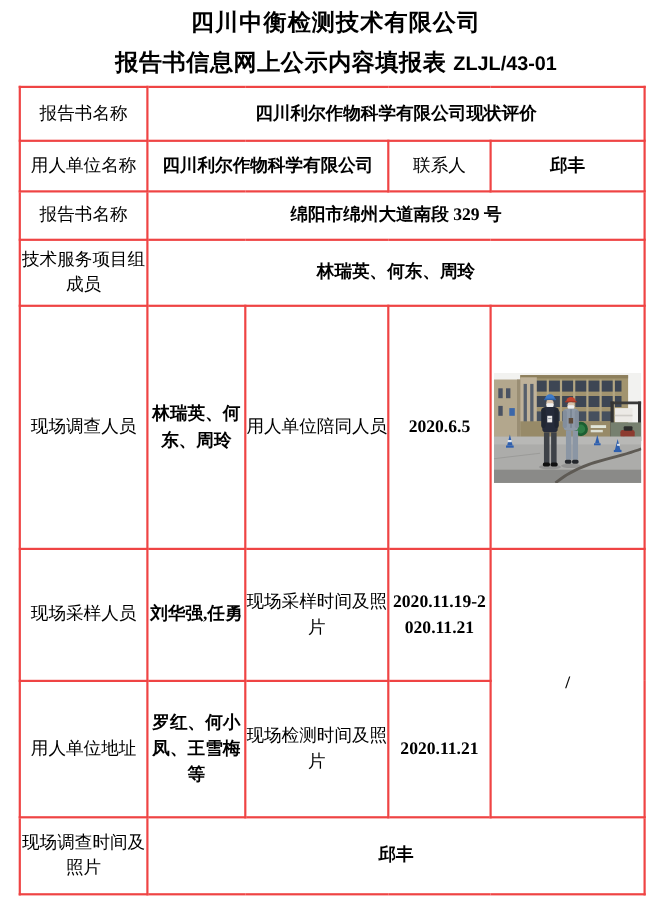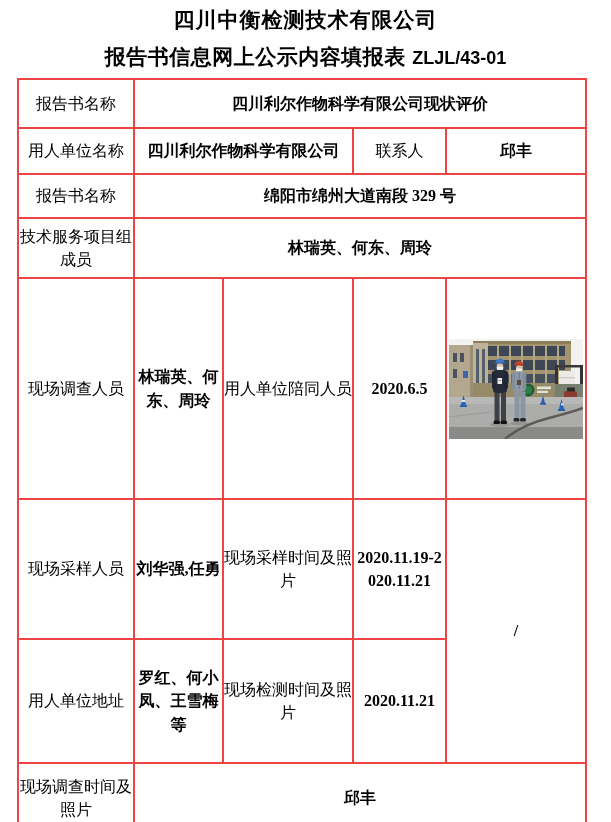--- a/index.html
+++ b/index.html
@@ -153,21 +153,21 @@
             <rect x="62.5" y="34" width="3.8" height="16" rx="1.5" fill="#838e9c"></rect>
             <rect x="73.5" y="34" width="3.8" height="16" rx="1.5" fill="#838e9c"></rect>
             <rect x="68" y="41" width="4" height="5" fill="#5c4a3a"></rect>
             <rect x="65.5" y="52.5" width="5" height="26.5" fill="#8b96a4"></rect>
             <rect x="71.5" y="52.5" width="5" height="26.5" fill="#8b96a4"></rect>
             <rect x="64.5" y="79" width="6" height="3.5" rx="1.5" fill="#23262b"></rect>
             <rect x="71" y="79" width="6" height="3.5" rx="1.5" fill="#23262b"></rect>
           </svg>
         </td>
       </tr>
-      <tr style="height:140px">
+      <tr style="height:120px">
         <td class="lab">现场采样人员</td>
         <td class="staff">刘华强,任勇</td>
         <td class="lab">现场采样时间及照片</td>
         <td class="date">2020.11.19-2020.11.21</td>
         <td class="slash-cell" rowspan="2">/</td>
       </tr>
       <tr style="height:124px">
         <td class="lab">用人单位地址</td>
         <td class="staff">罗红、何小凤、王雪梅等</td>
         <td class="lab">现场检测时间及照片</td>

